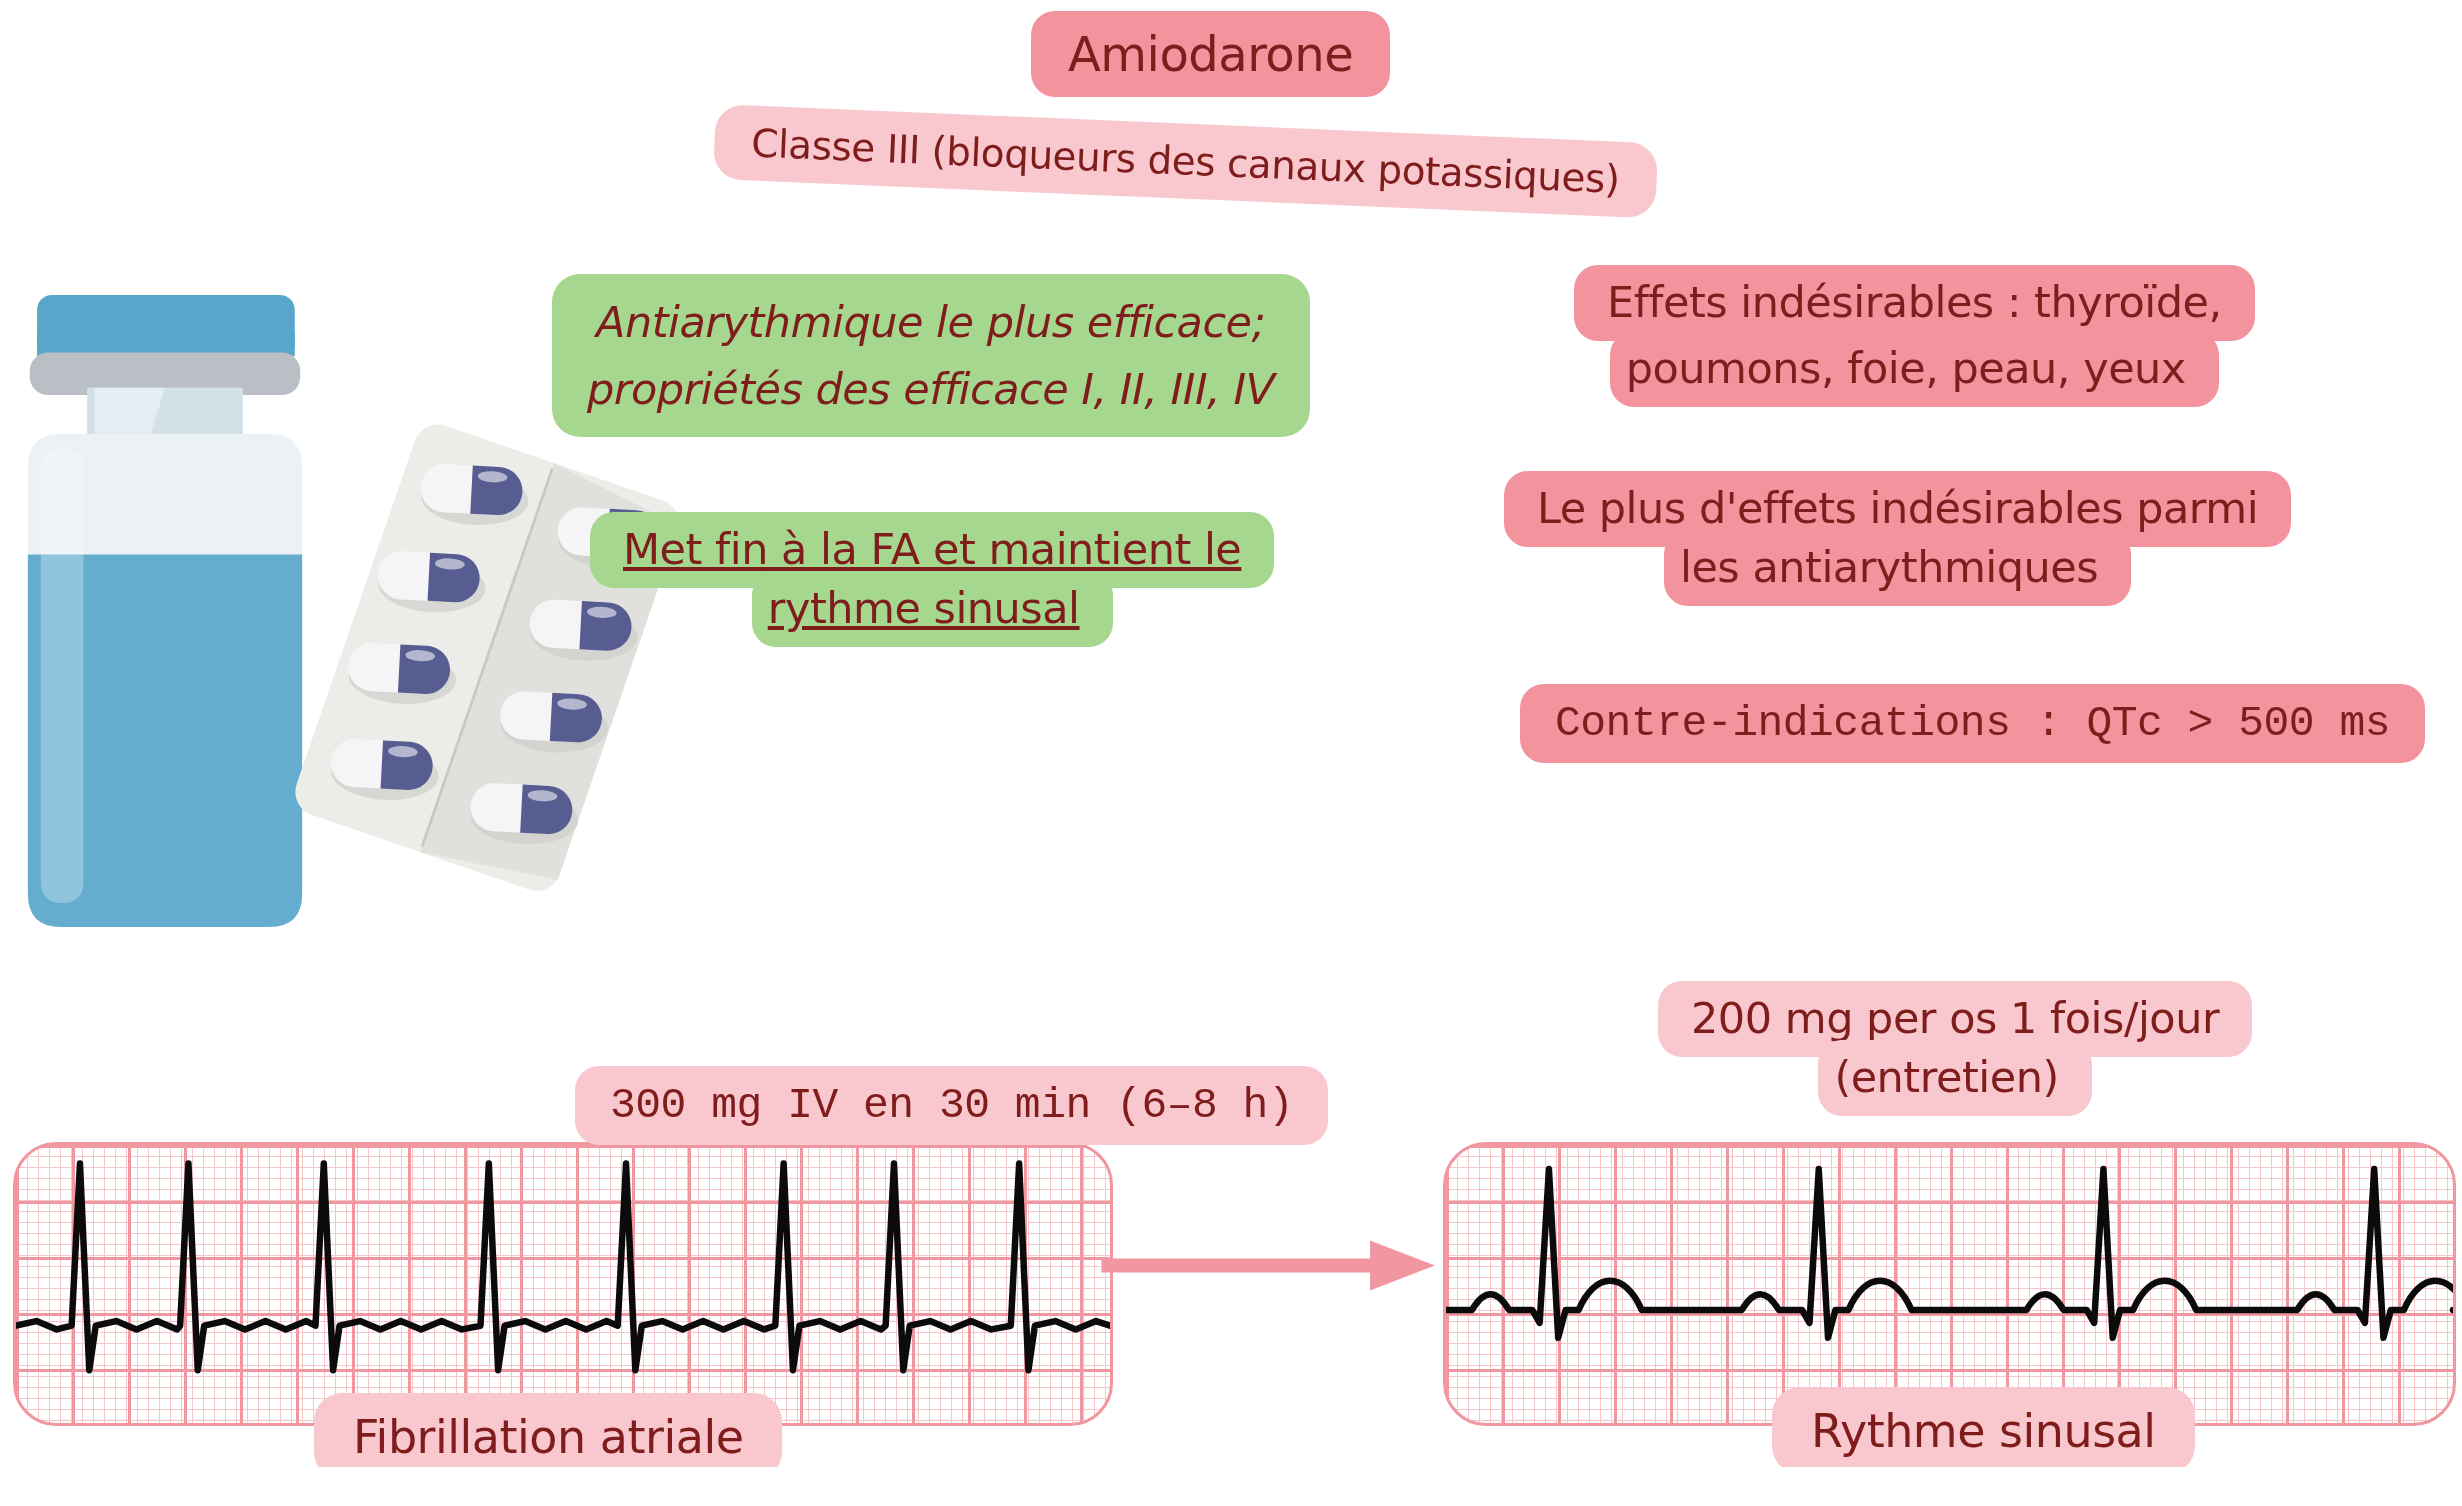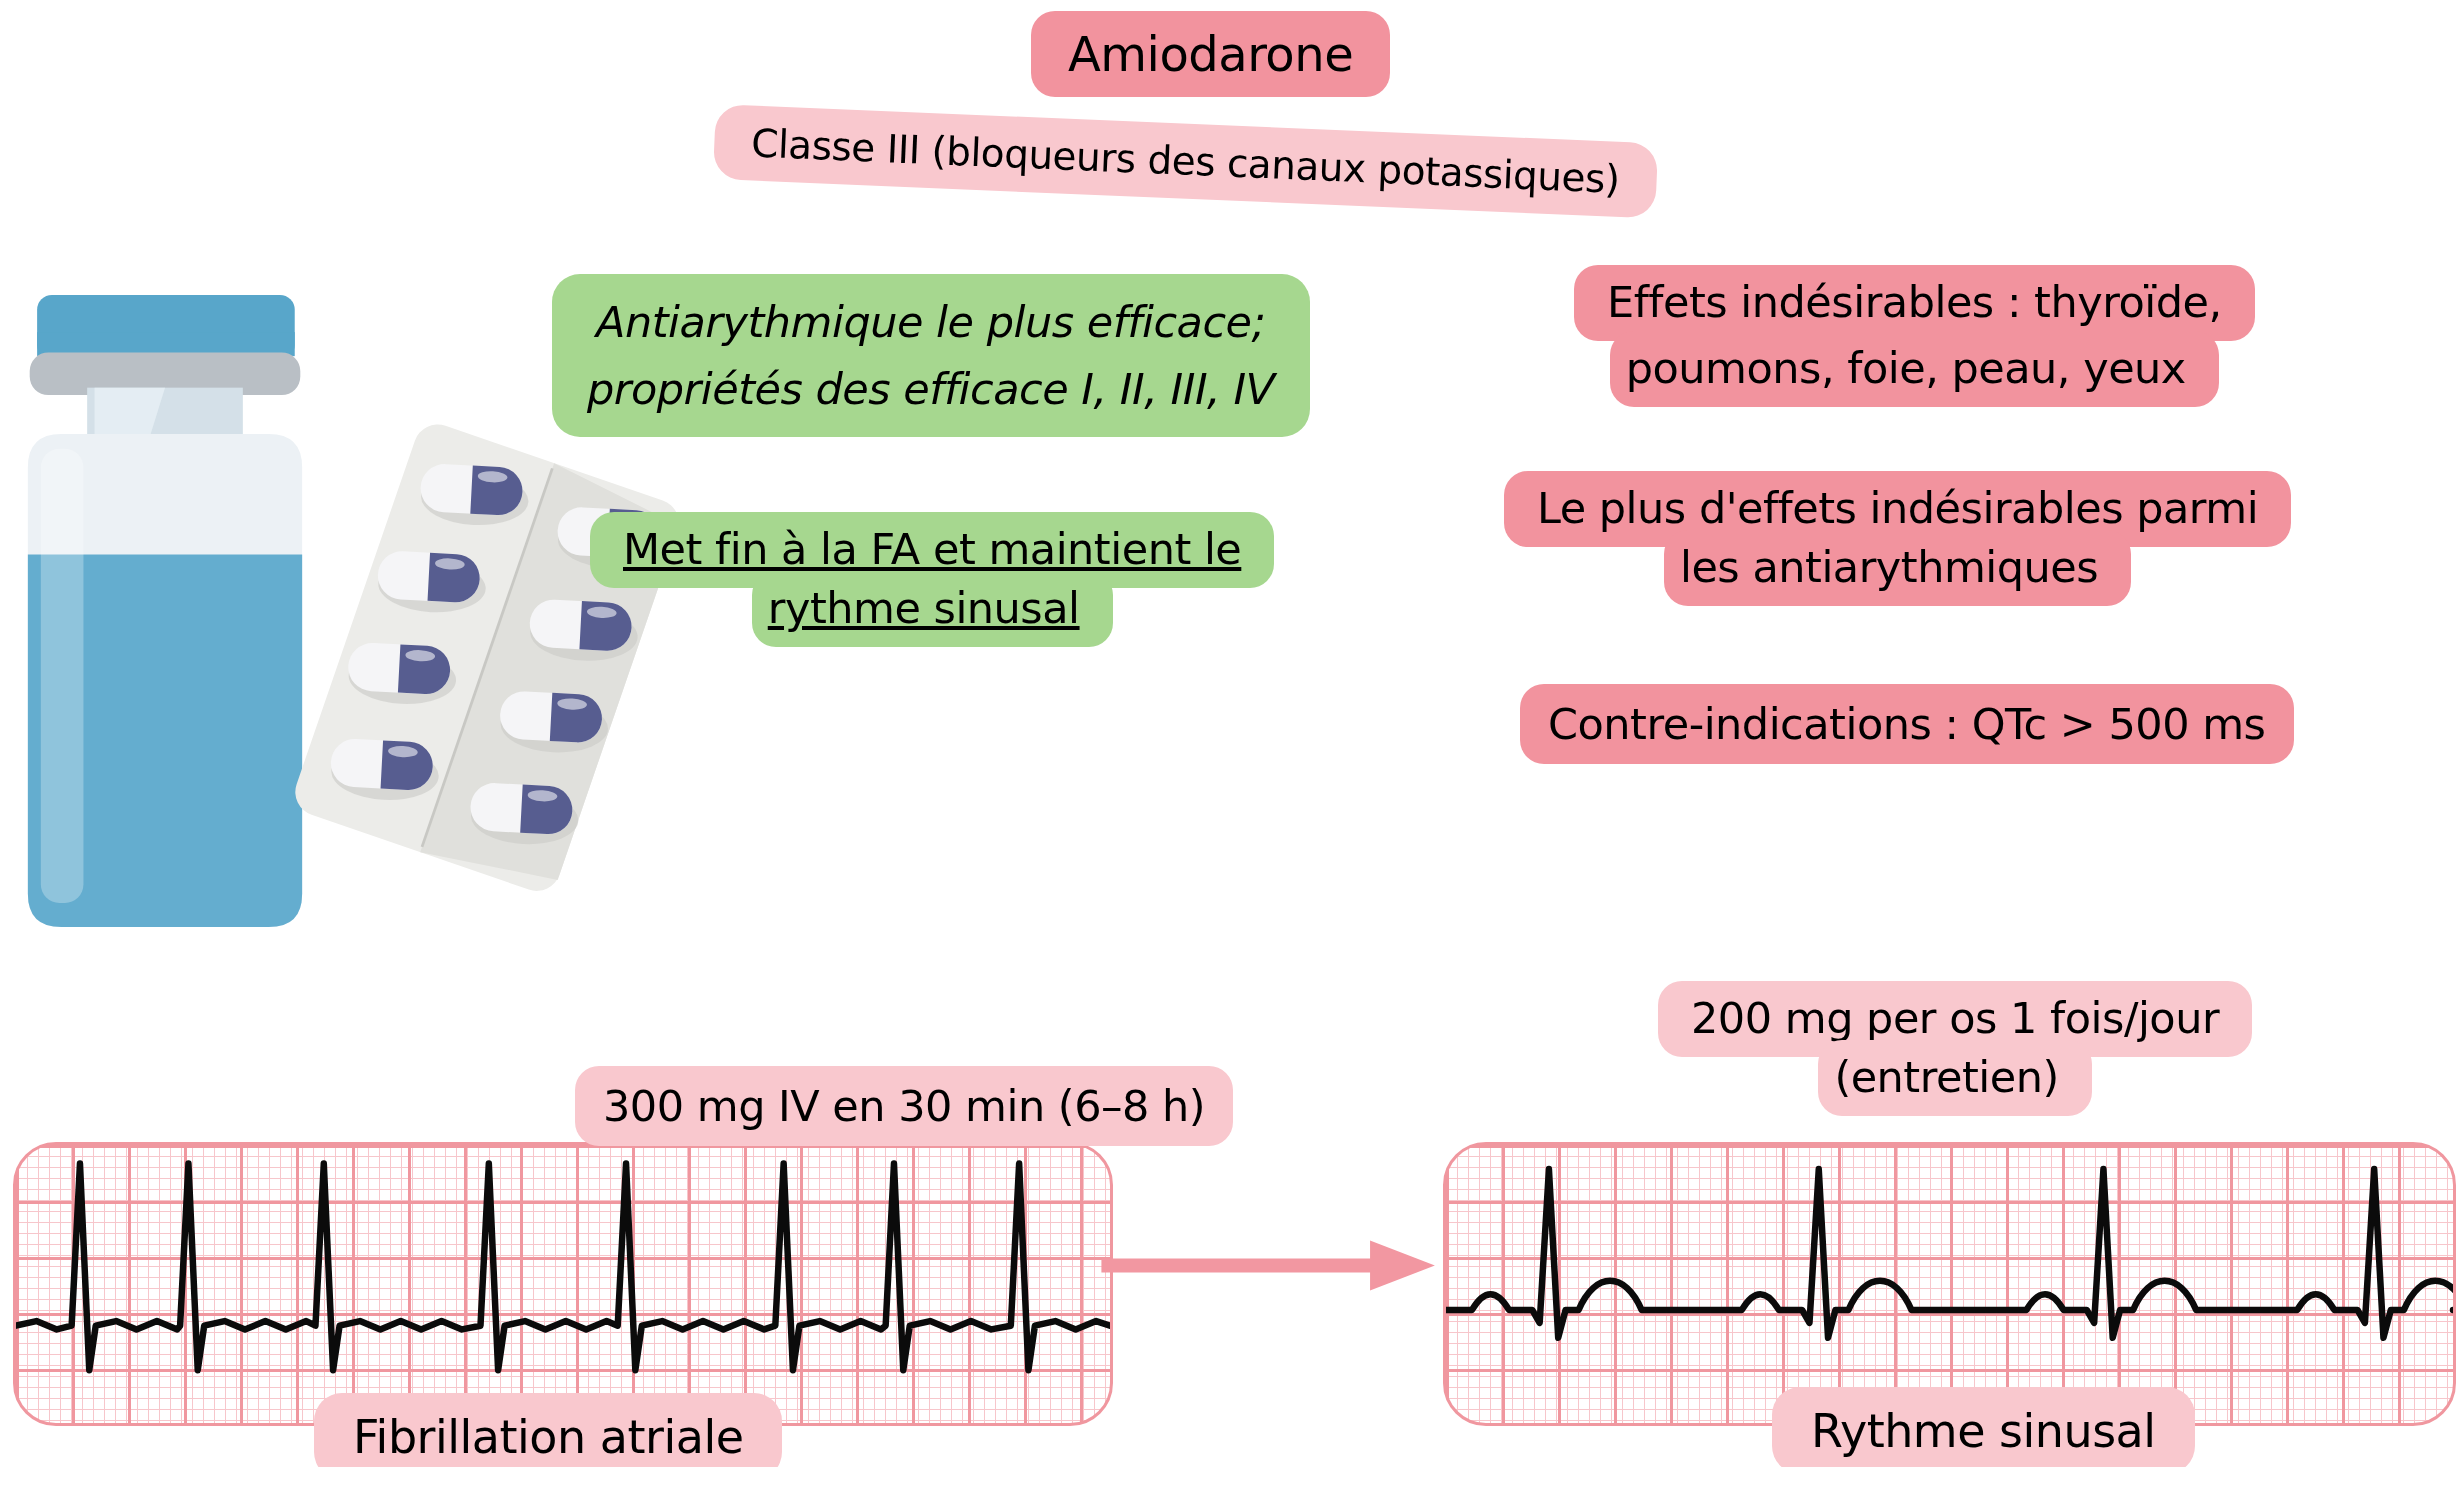--- a/index.html
+++ b/index.html
@@ -1,33 +1,33 @@
 <!DOCTYPE html>
 <html style="font-size:15px"><head>
 <meta charset="utf-8">
 <style>
   html,body{margin:0;padding:0;background:#ffffff;}
   #stage{
     position:relative;width:2462px;height:1467px;background:#ffffff;overflow:hidden;
-    font-family:"DejaVu Sans","Liberation Sans",sans-serif;color:#000000;
+    font-family:"DejaVu Sans","Liberation Sans",sans-serif;color:#7f1d1d;
     letter-spacing:-0.5px;
   }
   .abs{position:absolute;}
   .title-badge{font-size:48px;padding:15px 37px;border-radius:24px;background:#F2939E;}
   .subtitle-badge{font-size:39px;background:#F9C8CE;transform:rotate(2.4deg);transform-origin:left top;border-radius:28px;padding:15px 37px;}
   .note{font-size:43px;line-height:1.55;text-align:center;font-style:italic;}
   .note.block{background:#A6D78F;border-radius:28px;padding:15px 35px;}
   
   .stepped{display:flex;flex-direction:column;align-items:center;}
   .stepped .line{border-radius:24px;padding:11px 33px;white-space:nowrap;font-size:43px;line-height:1.25;}
   .stepped .line + .line{margin-top:-16.7px;padding-left:16px;}
   .stepped.green .line{background:#A6D78F;}
   .stepped.dark .line{background:#F2939E;}
   .stepped.light .line{background:#F9C8CE;}
-  .single-pill{font-size:43px;border-radius:24px;padding:15px 28px;white-space:nowrap;}
+  .single-pill{font-size:43px;border-radius:24px;padding:15px 35px;white-space:nowrap;font-family:Liberation Mono, monospace;}
   .single-pill.dark{background:#F2939E;}
   .single-pill.light{background:#F9C8CE;text-align:right;}
   .caption{font-size:46px;border-radius:28px;padding:16.7px 39px;background:#F9C8CE;white-space:nowrap;margin-left:36px;}
   
   .ecg-panel{
     border-radius:43px;overflow:hidden;border:3.7px solid #F0979F;background-color:#ffffff;
     background-image:
       linear-gradient(#F0979F 2.8px, transparent 2.8px),
       linear-gradient(90deg,#F0979F 2.8px, transparent 2.8px),
       linear-gradient(#F7C6CB 1.4px, transparent 1.4px),

